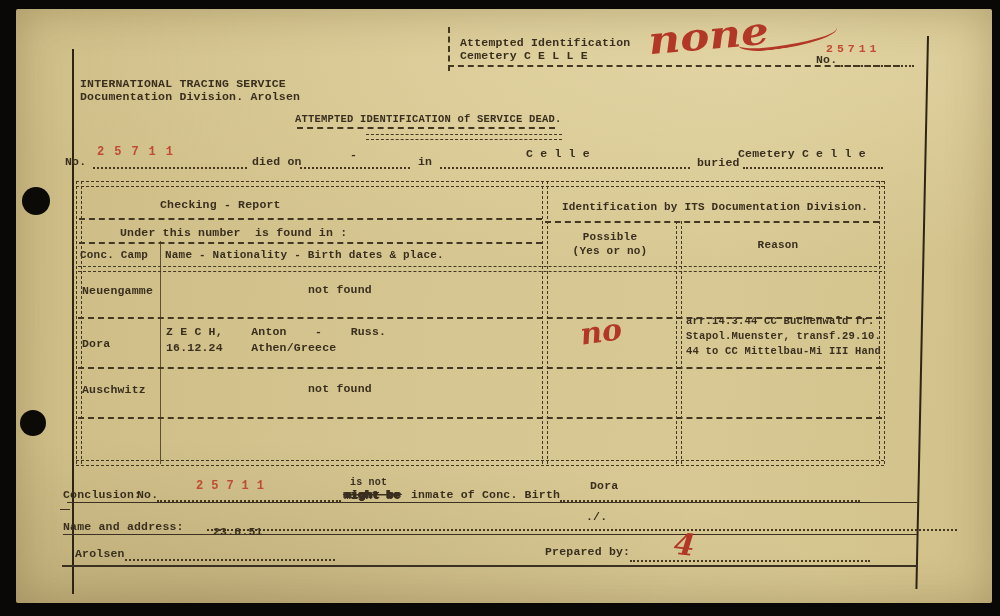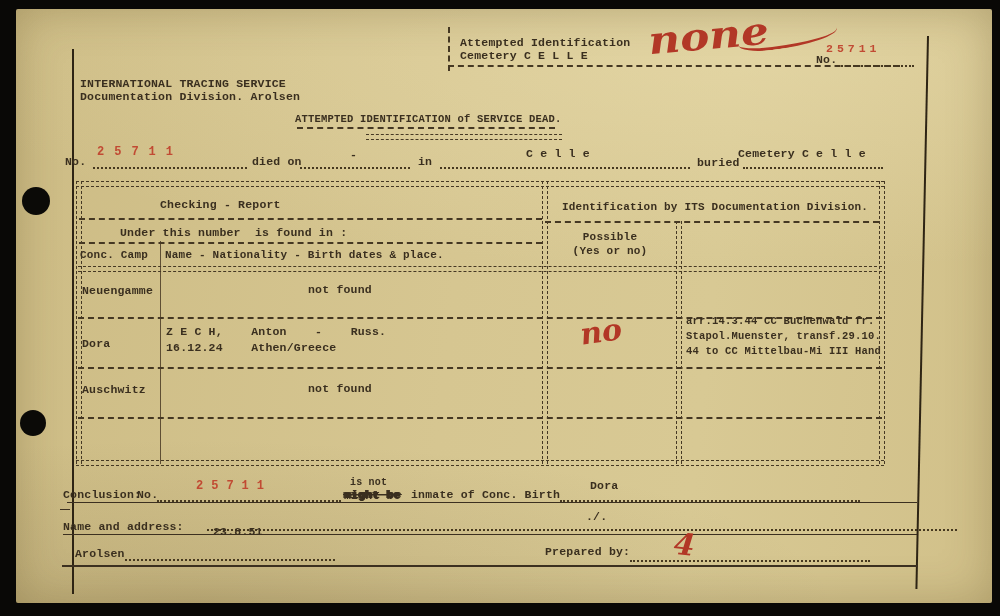--- a/index.html
+++ b/index.html
@@ -90,20 +90,21 @@
       <div class="hdash" style="left:2px;top:186px;width:804px"></div>
       <div class="hdash" style="left:2px;top:236px;width:804px"></div>
 
       <div class="t" style="left:84px;top:17px">Checking - Report</div>
       <div class="t fs11" style="left:486px;top:19px">Identification by ITS Documentation Division.</div>
       <div class="t" style="left:44px;top:45px">Under this number  is found in :</div>
       <div class="t fs11" style="left:4px;top:67px">Conc. Camp</div>
       <div class="t fs11" style="left:89px;top:67px">Name - Nationality - Birth dates &amp; place.</div>
       <div class="t fs11 ctr" style="left:468px;top:49px;width:132px">Possible</div>
       <div class="t fs11 ctr" style="left:468px;top:63px;width:132px">(Yes or no)</div>
+      <div class="t fs11 ctr" style="left:602px;top:57px;width:200px">Reason</div>
 
       <div class="t" style="left:6px;top:103px">Neuengamme</div>
       <div class="t" style="left:232px;top:102px">not found</div>
 
       <div class="t" style="left:6px;top:156px">Dora</div>
       <div class="t" style="left:90px;top:144px">Z E C H,    Anton    -    Russ.</div>
       <div class="t" style="left:90px;top:160px">16.12.24    Athen/Greece</div>
       <div class="hw" style="left:504px;top:133px;font-size:30px;transform:rotate(-8deg)">no</div>
       <div class="t fs105" style="left:610px;top:134px">arr.14.3.44 CC Buchenwald fr.</div>
       <div class="t fs105" style="left:610px;top:149px">Stapol.Muenster, transf.29.10.</div>

